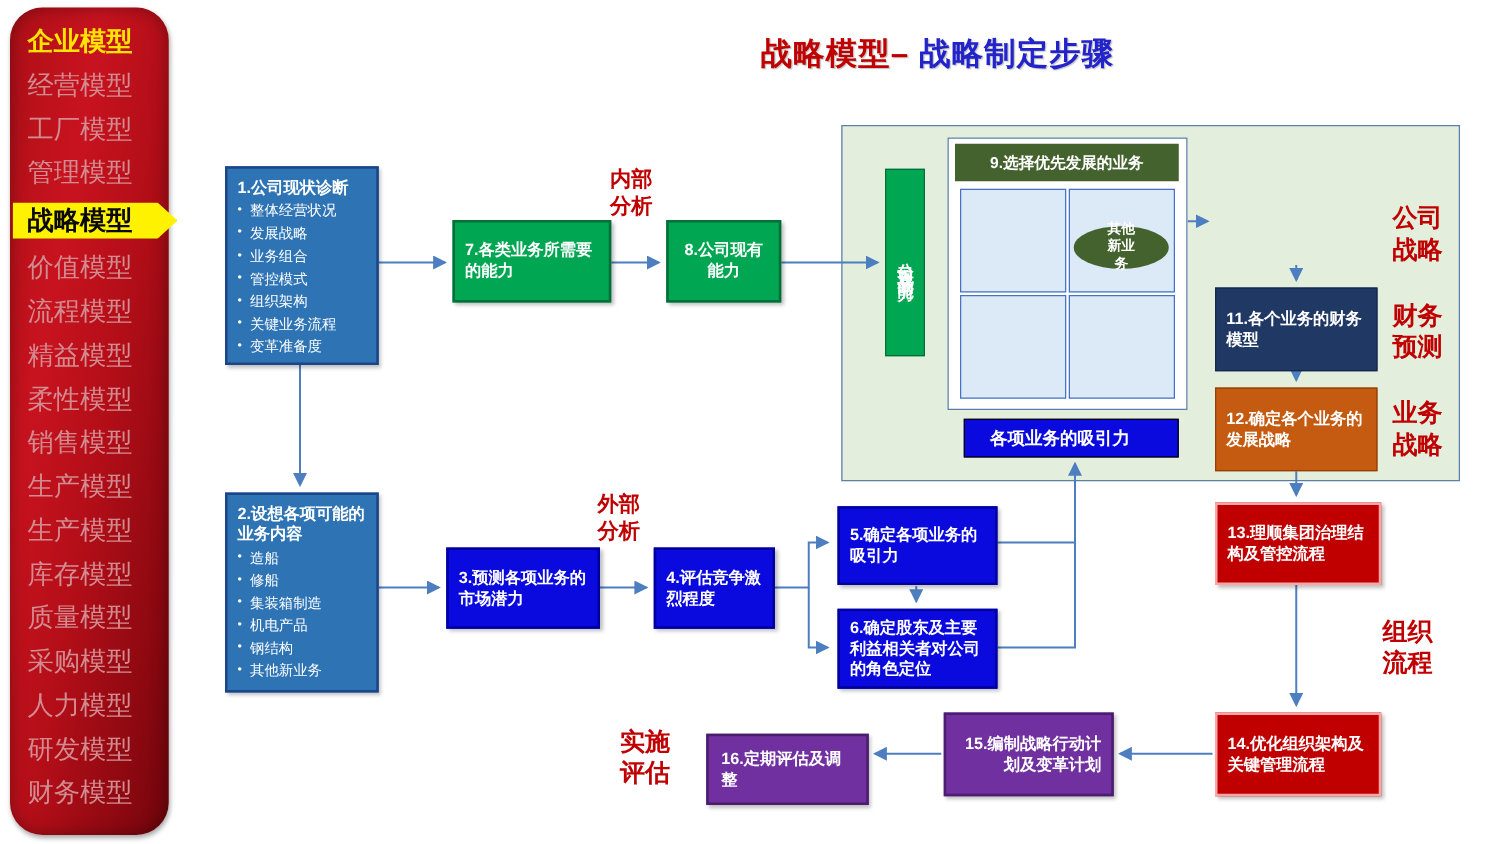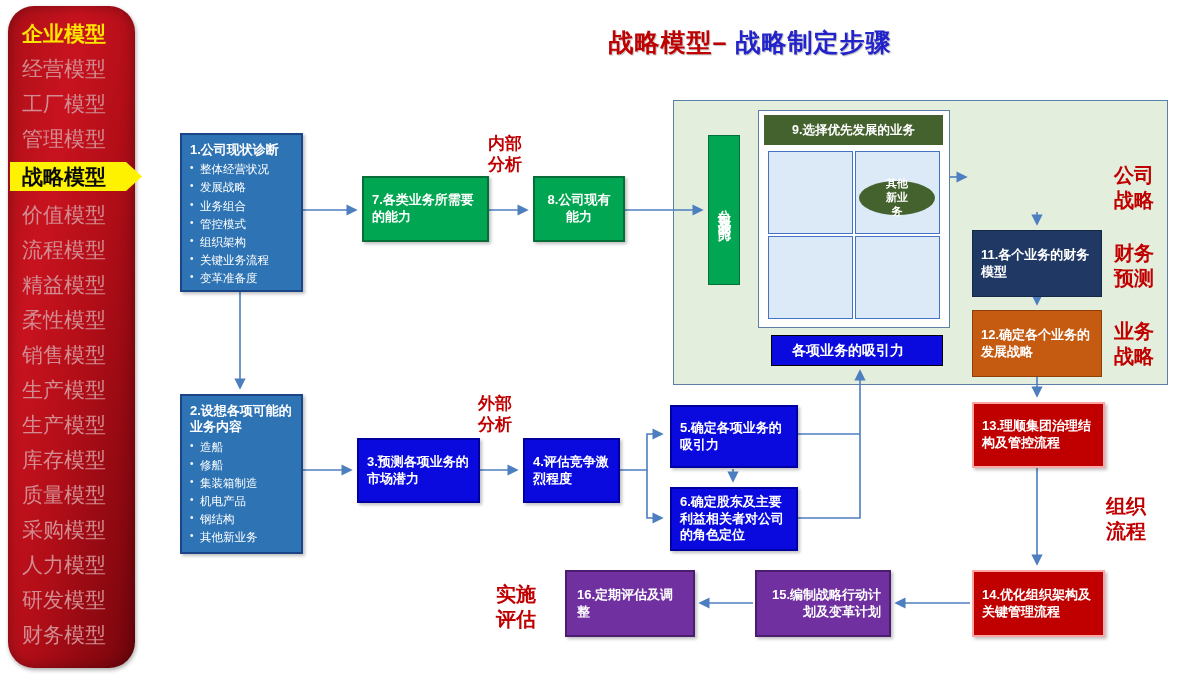--- a/index.html
+++ b/index.html
@@ -219,18 +219,18 @@
       <span>13.理顺集团治理结构及管控流程</span>
     </div>
   <div class="rlabel sz20" style="left:1106px; top:494px;">组织流程</div>
 
   <div class="fbox redbox" style="left:972px; top:570px; width:133px; height:67px;">
       <span>14.优化组织架构及关键管理流程</span>
     </div>
   <div class="fbox purple" style="left:755px; top:570px; width:136px; height:67px;text-align:right;">
       <span>15.编制战略行动计划及变革计划</span>
     </div>
-  <div class="fbox purple" style="left:565px; top:570px; width:130px; height:67px;padding-left:10px;">
+  <div class="fbox purple" style="left:565px; top:587px; width:130px; height:57px;padding-left:10px;">
       <span>16.定期评估及调整</span>
     </div>
   <div class="rlabel sz20" style="left:496px; top:582px;">实施评估</div>
 
 </div>
 
 </body></html>

